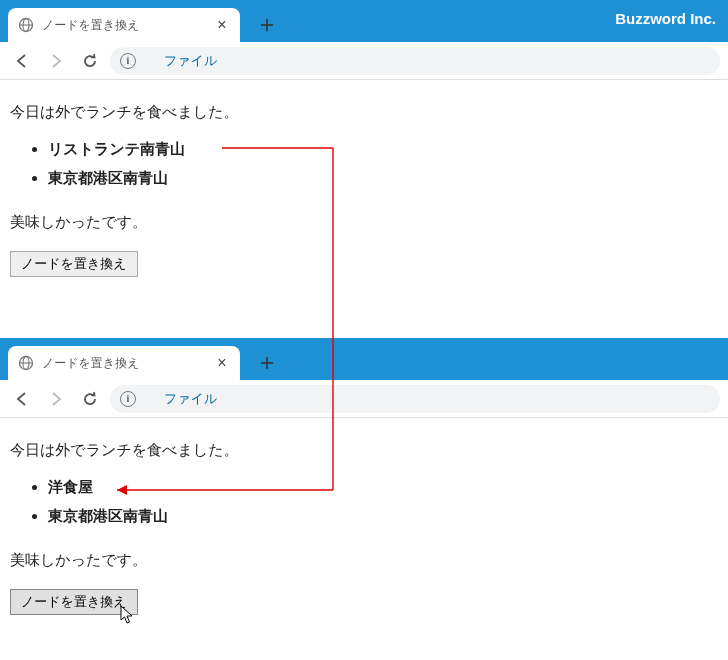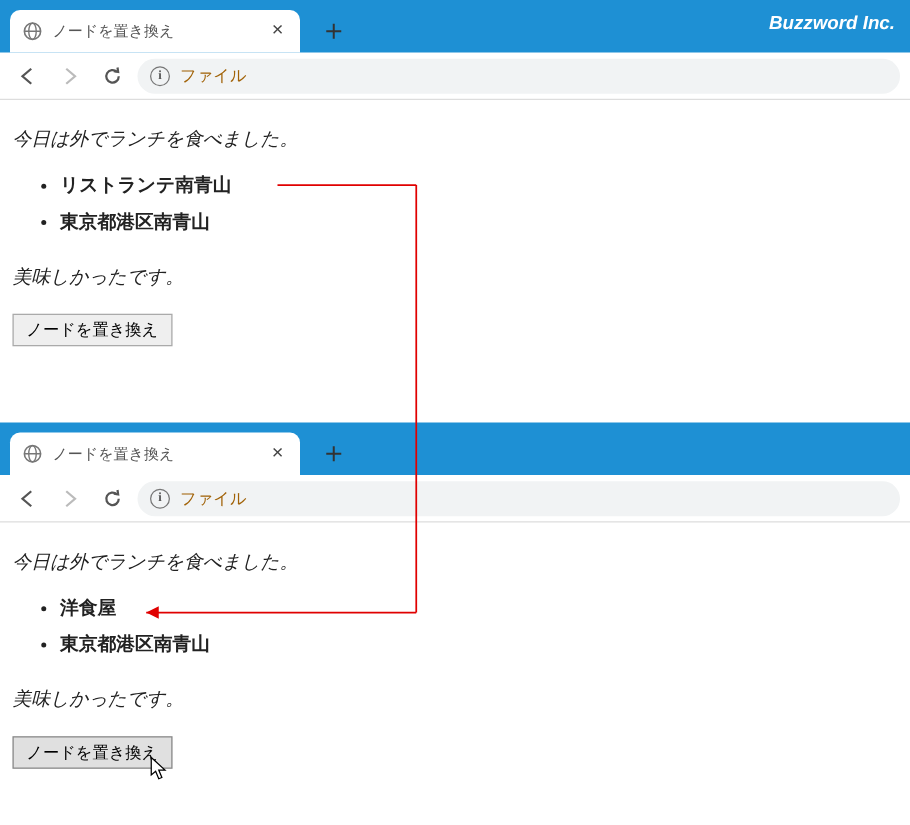--- a/index.html
+++ b/index.html
@@ -25,21 +25,20 @@
       align-items: flex-end;
       padding-left: 8px;
       position: relative;
     }
     .brand {
       position: absolute;
       right: 12px;
       top: 10px;
       color: #fff;
       font-weight: bold;
-      font-style: italic;
       font-size: 15px;
     }
     .tab {
       background: #fff;
       height: 34px;
       width: 232px;
       border-radius: 8px 8px 0 0;
       display: flex;
       align-items: center;
       padding: 0 10px;
@@ -98,28 +97,28 @@
     }
     .info-icon {
       width: 16px; height: 16px;
       border: 1.5px solid #777;
       border-radius: 50%;
       display: flex; align-items: center; justify-content: center;
       font-size: 10px;
       font-weight: bold;
       font-family: serif;
     }
-    .url-text { font-size: 13px; color: #a16207; }
+    .url-text { font-size: 13px; color: #0369a1; margin-left: 20px; }
     .content {
       padding: 18px 10px;
       color: #222;
       font-size: 15px;
       line-height: 1.8;
     }
-    .content p { margin-bottom: 8px; font-style: italic; }
+    .content p { margin-bottom: 8px; }
     .content ul { list-style: disc; padding-left: 38px; margin: 10px 0 16px; }
     .content li { line-height: 1.9; font-weight: bold; }
     .replace-btn {
       margin-top: 8px;
       padding: 3px 10px;
       background: #efefef;
       border: 1px solid #aaa;
       font-size: 13px;
       cursor: pointer;
       font-family: inherit;

